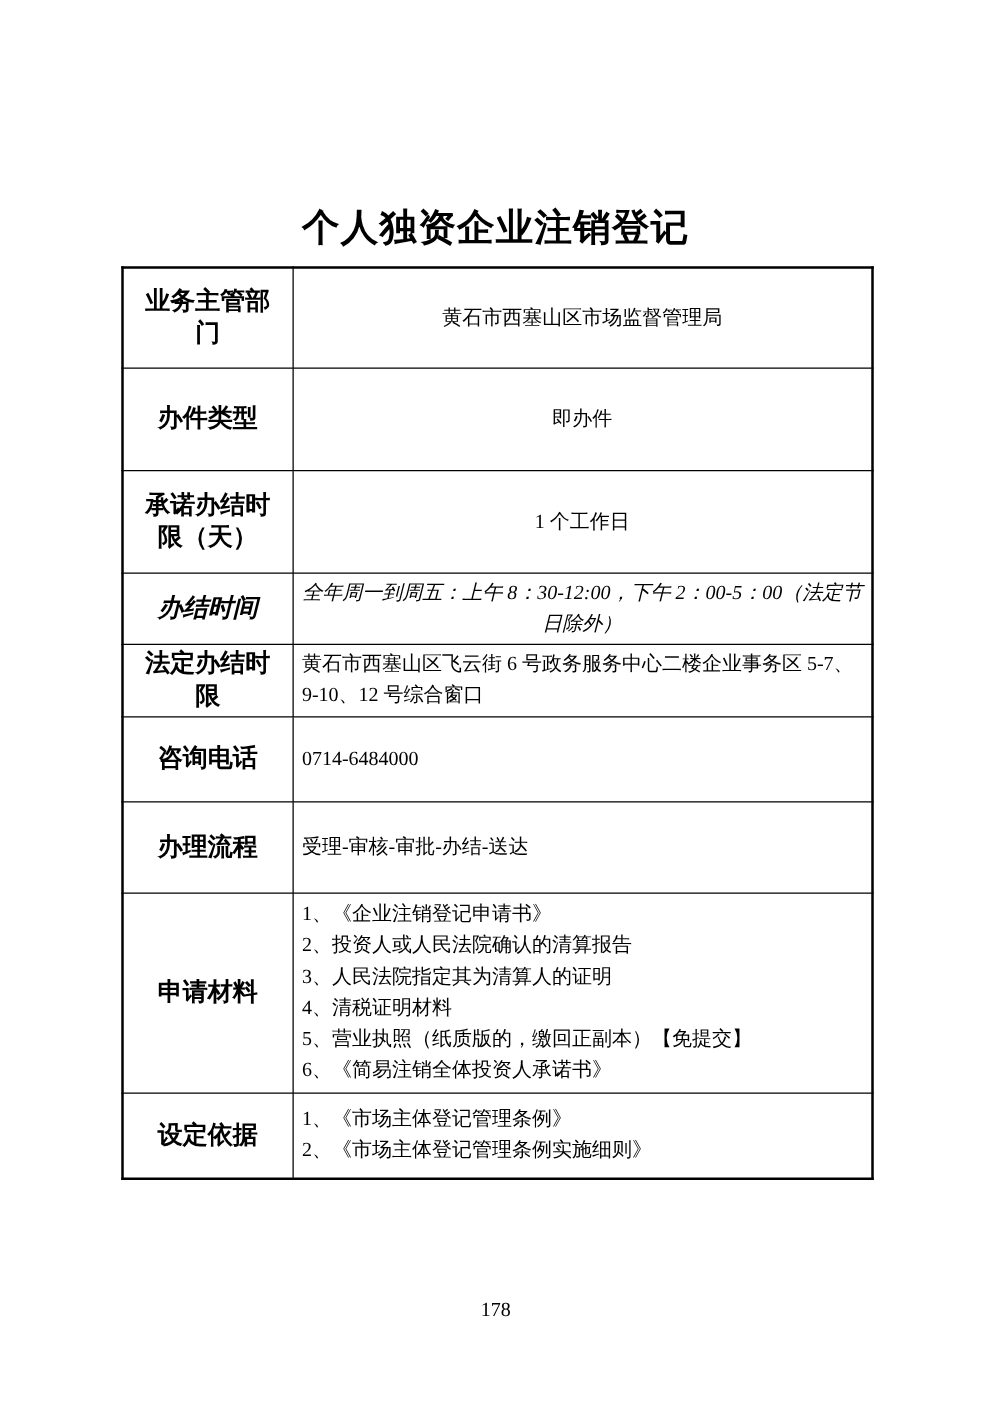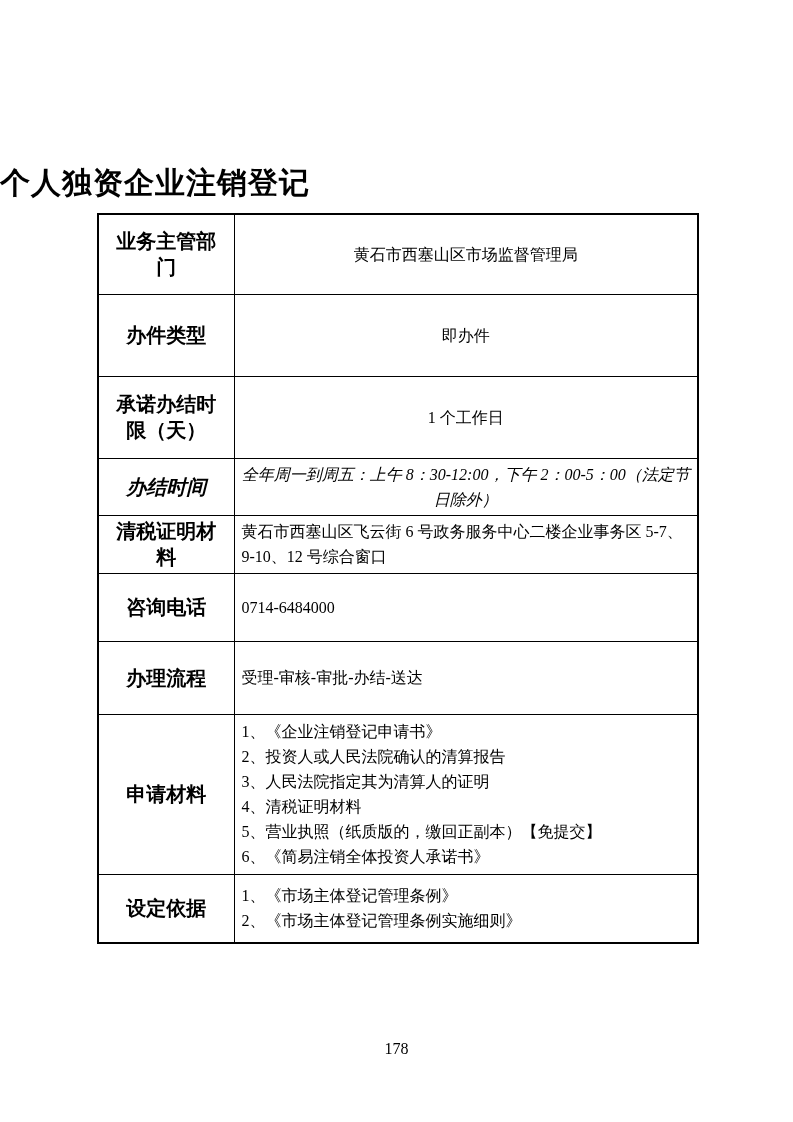--- a/index.html
+++ b/index.html
@@ -13,20 +13,21 @@
     position: relative;
     color: #000000;
     font-family: "Liberation Serif", "DejaVu Serif", serif;
   }
   .doc-title {
     position: absolute;
     top: 164px;
     left: 0;
     width: 793px;
     margin: 0;
+    text-align: center;
     font-size: 30px;
     line-height: 38px;
     font-weight: bold;
     font-family: "Liberation Serif", "DejaVu Serif", serif;
     letter-spacing: 1px;
   }
   table.info-table {
     position: absolute;
     top: 213px;
     left: 97px;
@@ -106,21 +107,21 @@
       </tr>
       <tr class="r4">
         <td class="label-cell">承诺办结时限（天）</td>
         <td class="value-cell value-center">1 个工作日</td>
       </tr>
       <tr class="r5">
         <td class="label-cell">办结时间</td>
         <td class="value-cell value-center">全年周一到周五：上午 8：30-12:00，下午 2：00-5：00（法定节日除外）</td>
       </tr>
       <tr class="r6">
-        <td class="label-cell">清税证明材料</td>
+        <td class="label-cell">法定办结时限</td>
         <td class="value-cell value-left">黄石市西塞山区飞云街 6 号政务服务中心二楼企业事务区 5-7、9-10、12 号综合窗口</td>
       </tr>
       <tr class="r7">
         <td class="label-cell">咨询电话</td>
         <td class="value-cell value-left">0714-6484000</td>
       </tr>
       <tr class="r8">
         <td class="label-cell">办理流程</td>
         <td class="value-cell value-left">受理-审核-审批-办结-送达</td>
       </tr>

